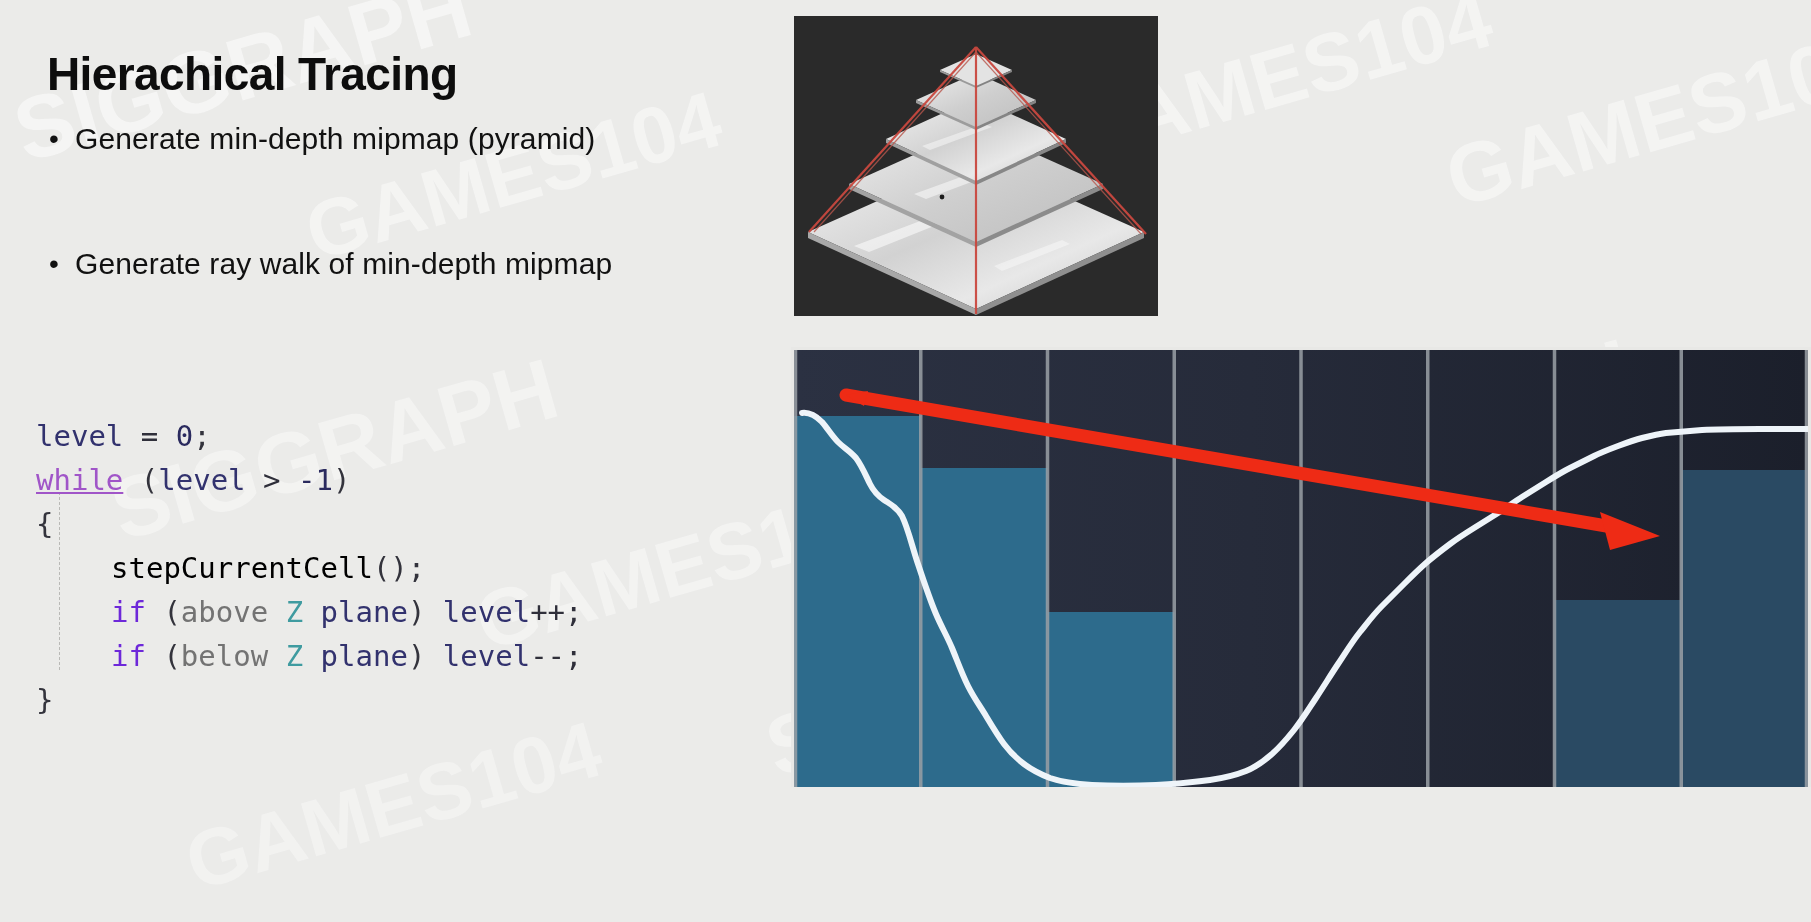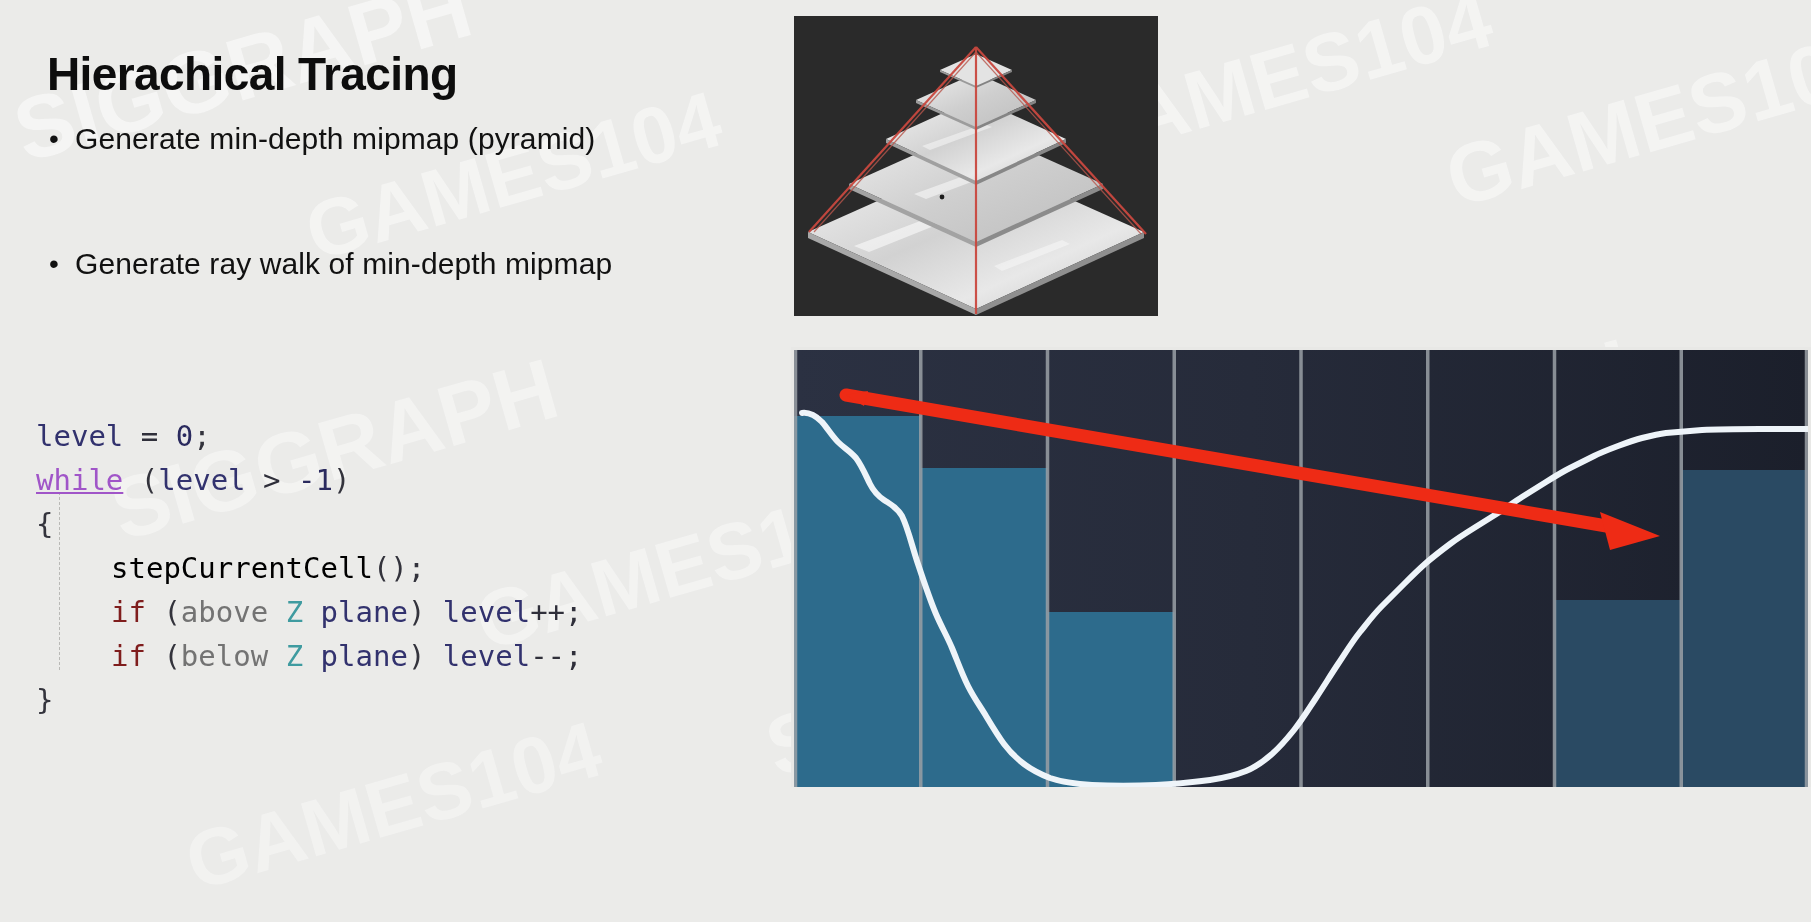--- a/index.html
+++ b/index.html
@@ -100,21 +100,21 @@
     white-space: pre;
     color: #2e2e38;
   }
   .code-line { position: relative; }
   .ind { padding-left: 75px; }
 
   .t-var   { color: #32326e; }
   .t-op    { color: #2f2f3a; }
   .t-num   { color: #2a2a5e; }
   .t-kw    { color: #a055c8; text-decoration: underline; }
-  .t-kw2   { color: #7f1d1d; }
+  .t-kw2   { color: #6d28d9; }
   .t-punct { color: #33333c; }
   .t-fn    { color: #000000; }
   .t-em    { color: #737373; }
   .t-type  { color: #3f9ba0; }
   .t-plain { color: #2b2b31; }
 
   .indent-guide {
     position: absolute;
     left: 59px;
     top: 492px;

